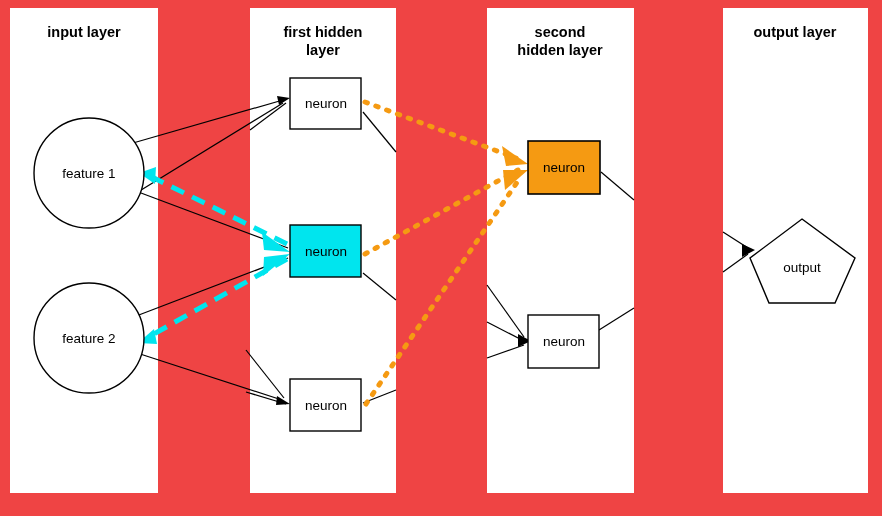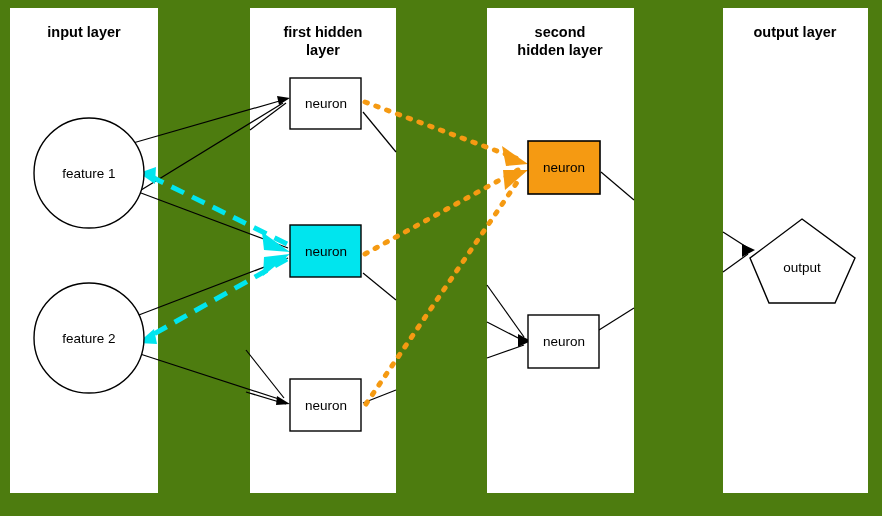--- a/index.html
+++ b/index.html
@@ -5,21 +5,21 @@
 <style>
   html,body{margin:0;padding:0;background:#000;}
   body{
     font-family:"Liberation Sans", sans-serif;
     -webkit-font-smoothing:antialiased;
   }
   #canvas{
     position:relative;
     width:882px;
     height:516px;
-    background:#4d7c0f;
+    background:#ef4444;
     overflow:hidden;
   }
   #svgroot{
     position:absolute;
     left:0; top:0;
     width:882px;
     height:516px;
   }
   .panel-title{
     font-weight:bold;

